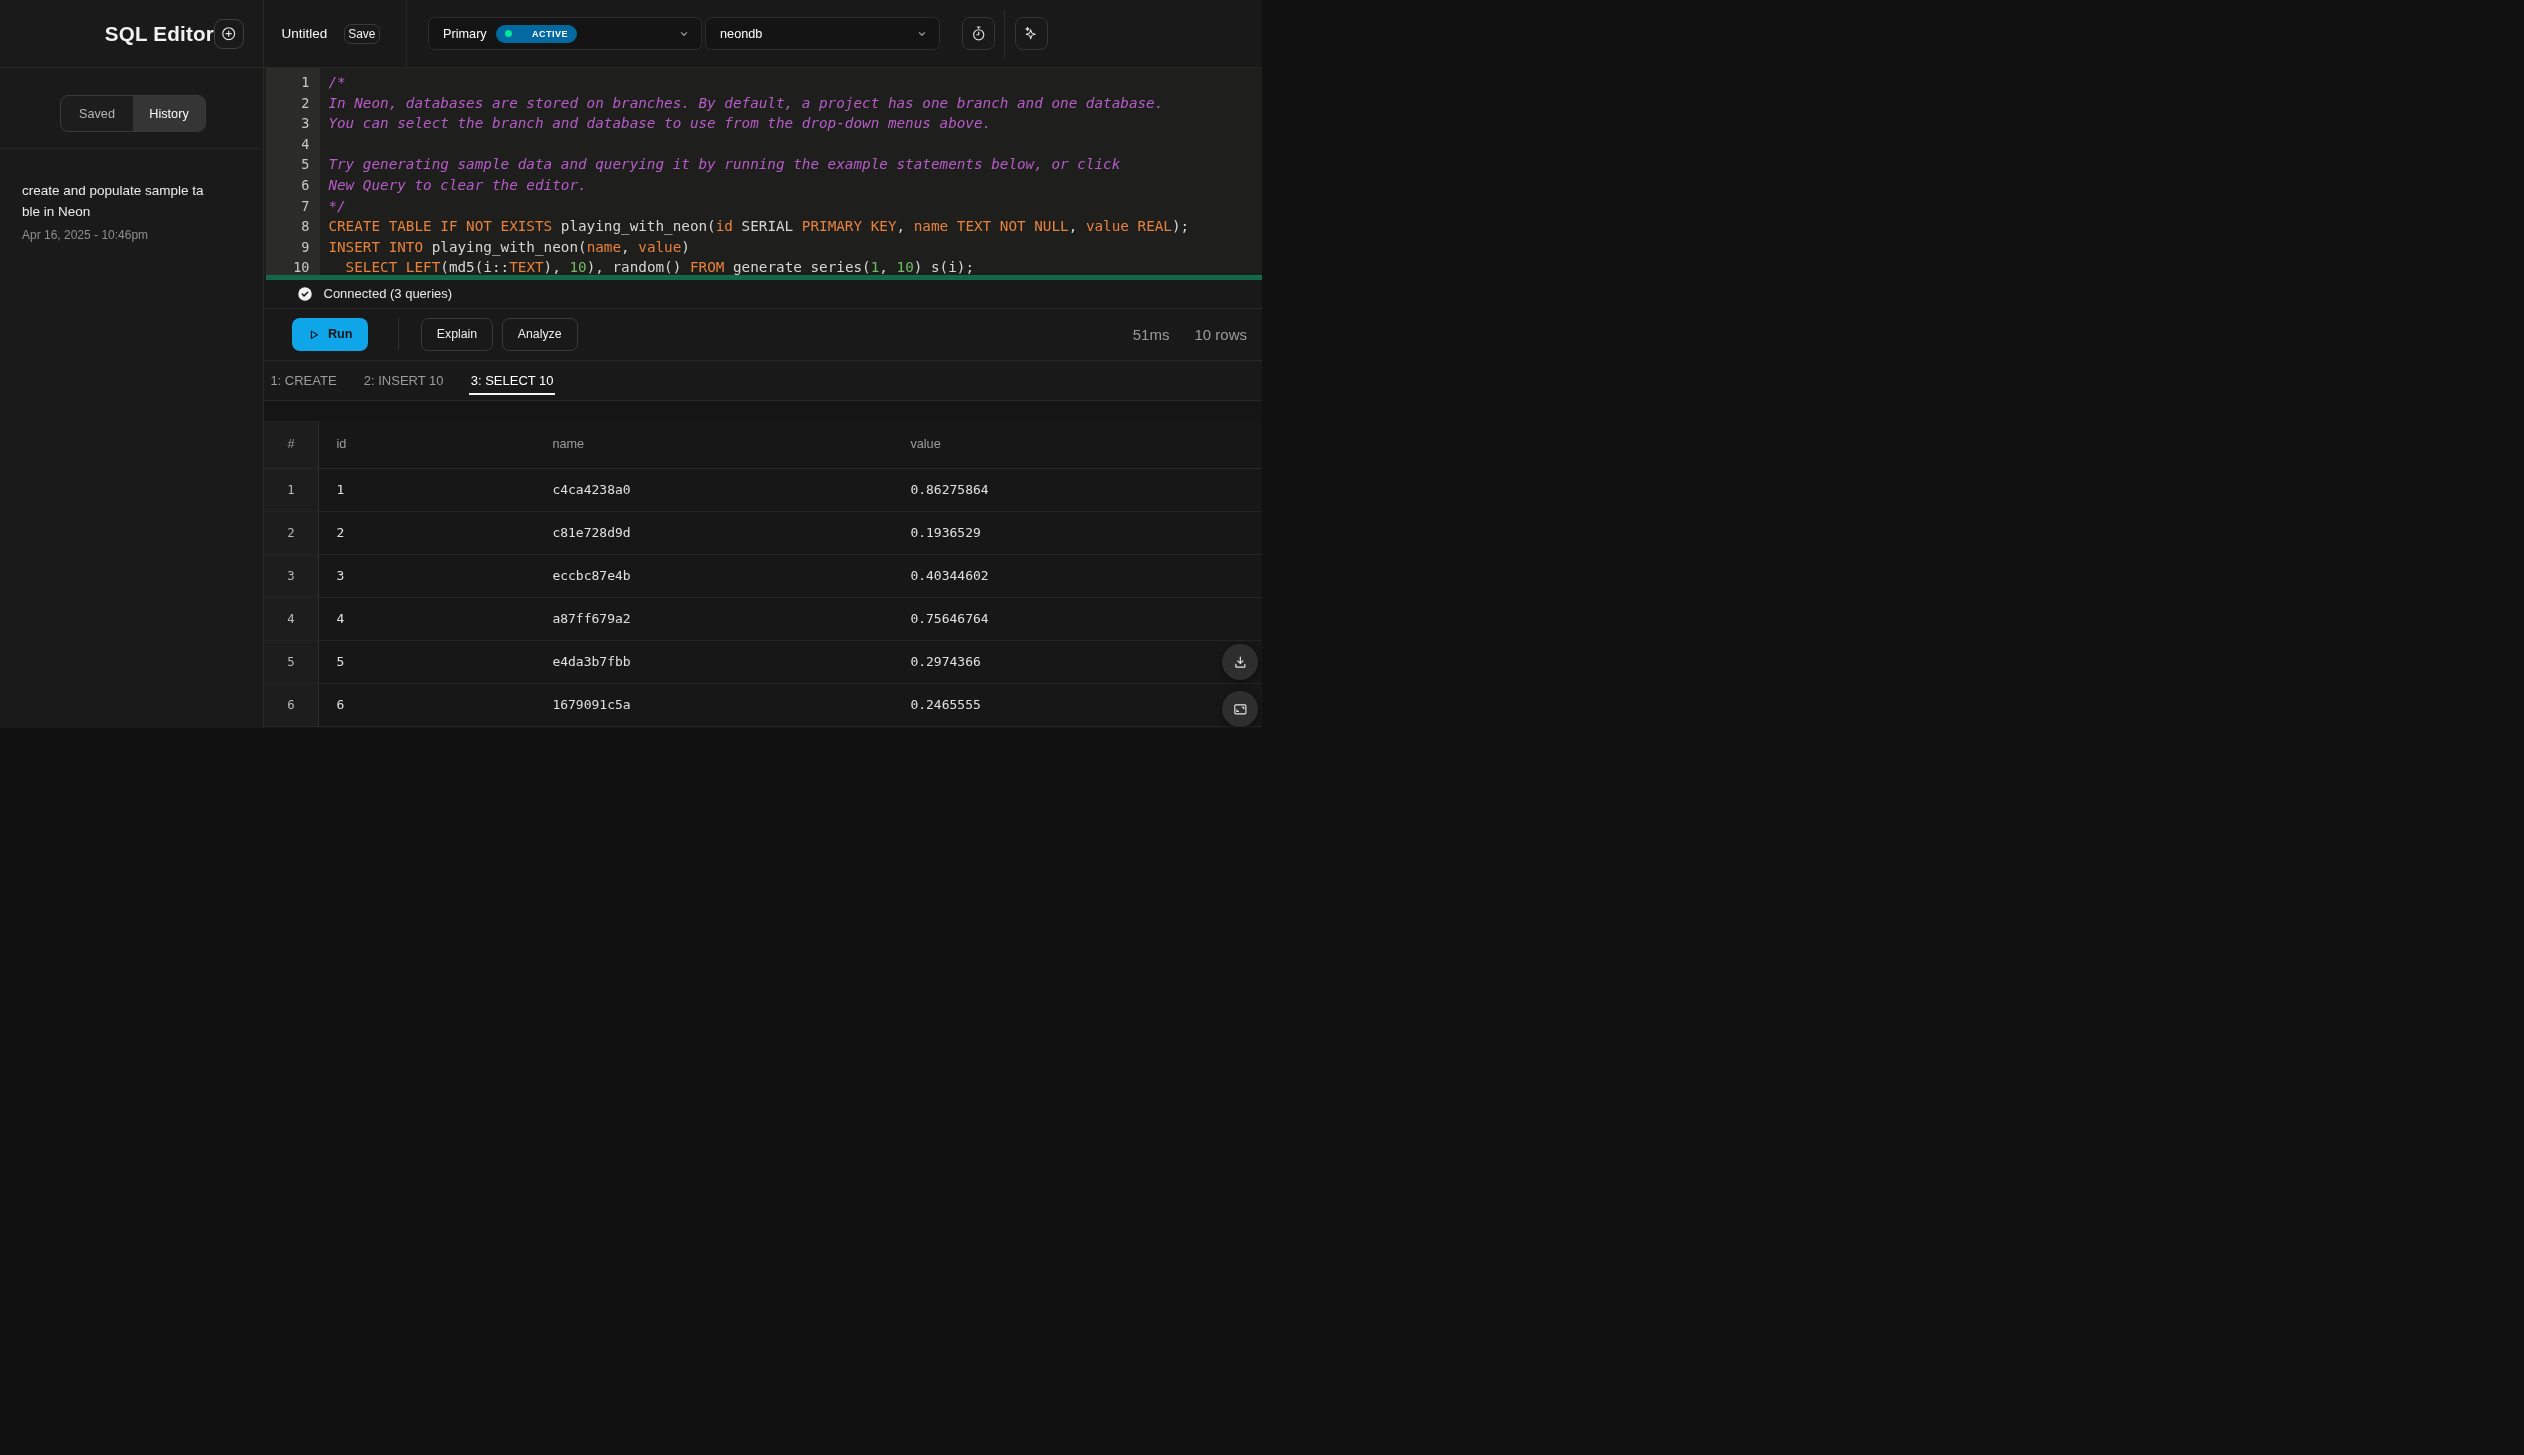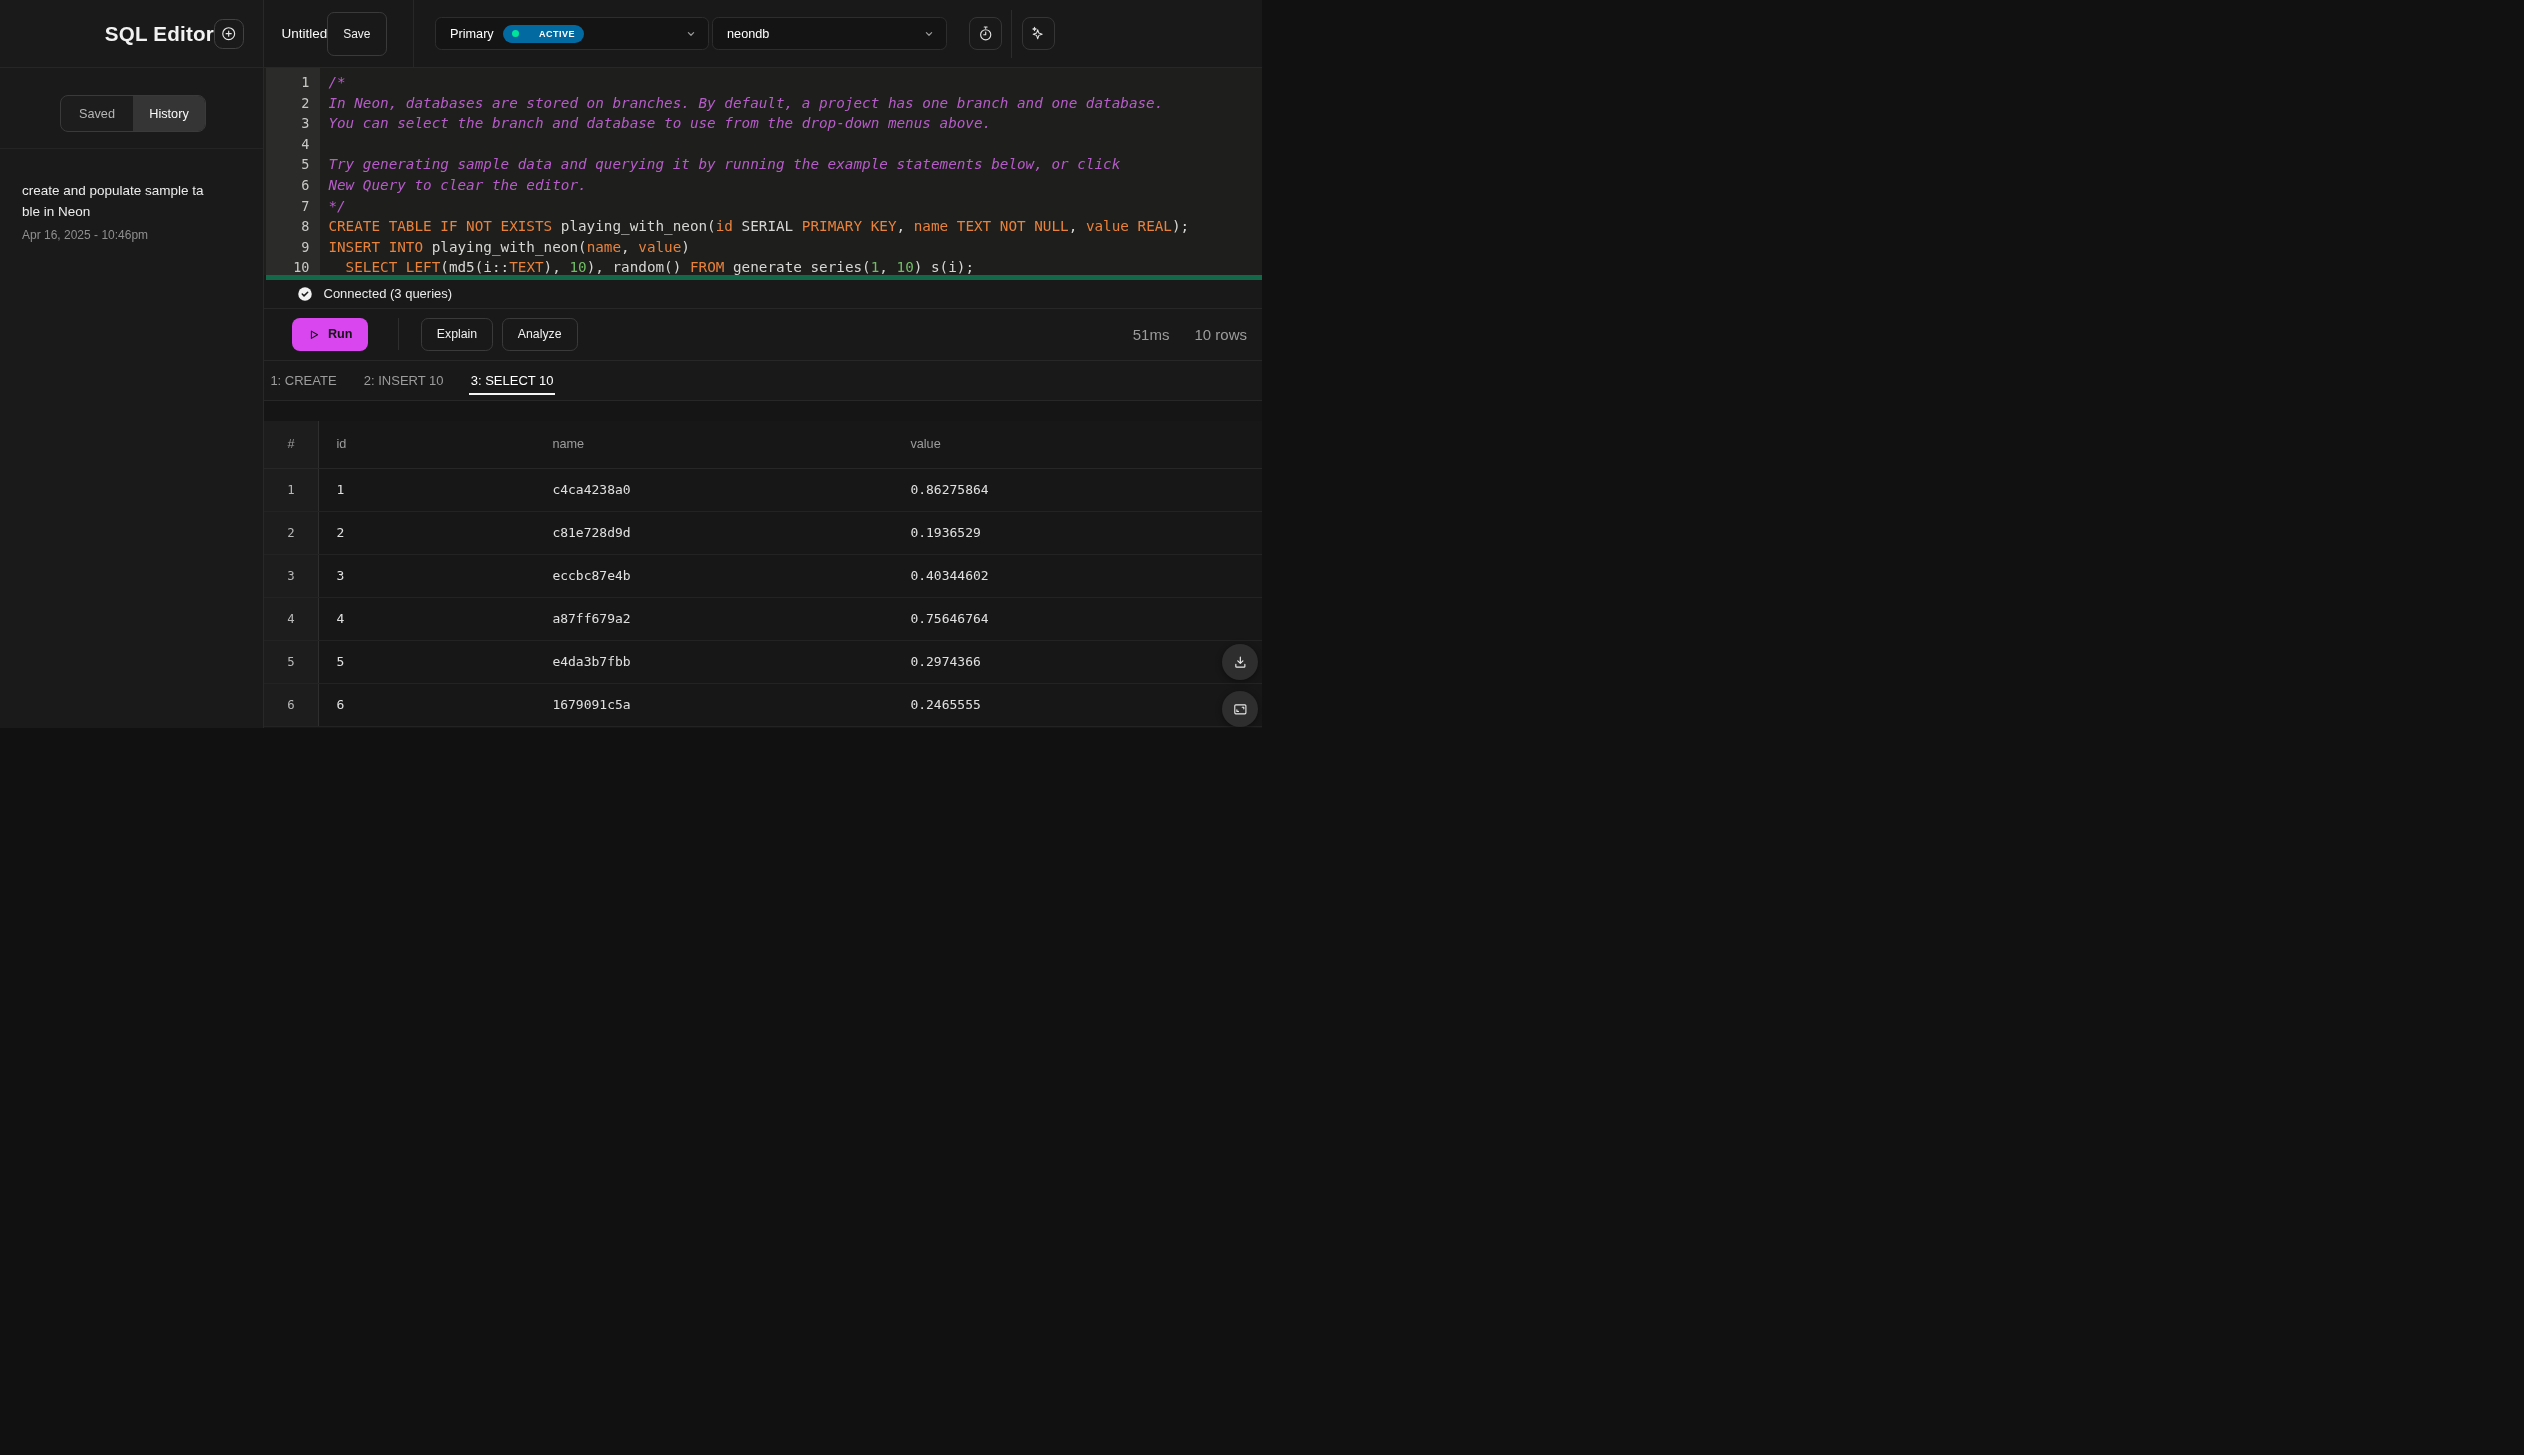--- a/index.html
+++ b/index.html
@@ -24,21 +24,21 @@
   .history-date { margin-top:5.6px; font-size:12px; color:#8f8f8f; }
 
   
   .main { flex:1; display:flex; flex-direction:column; min-width:0; }
 
   
   .topbar { height:68px; flex:0 0 68px; border-bottom:0.8px solid #272727; display:flex; align-items:center; }
   .editor-name { margin-left:17.4px; font-size:13.5px; color:#fafafa; }
   .btn { background:transparent; border:0.8px solid #3a3a3a; border-radius:7.1px; color:#f0f0f0;
          font-family:inherit; font-size:12px; cursor:pointer; }
-  .save-btn { margin-left:0; height:44px; padding:0 15px; }
+  .save-btn { margin-left:17px; height:20px; padding:0 3px; }
   .vdiv-full { width:0.8px; height:68px; background:#272727; margin-left:26px; }
   .select { position:relative; height:33px; background:#141414; border:0.8px solid #2d2d2d; border-radius:6.3px;
             display:flex; align-items:center; padding:0 28.5px 0 14.3px; cursor:pointer; }
   .branch-select { margin-left:21.4px; width:274px; }
   .db-select { margin-left:3px; width:235px; }
   .select-label { font-size:12.7px; color:#fff; }
   .status-pill { margin-left:9.5px; display:inline-flex; align-items:center; gap:20px; background:#0369a1;
                  border-radius:792px; padding:4px 8.7px; }
   .status-dot { width:7.1px; height:7.1px; border-radius:50%; background:#00e599; }
   .status-pill-text { font-size:9px; font-weight:700; letter-spacing:0.5px; color:#fff; }
@@ -63,21 +63,21 @@
   .resize-bar { height:4.8px; flex:0 0 4.8px; background:#14684a; margin-left:2.4px; }
 
   
   .status-row { height:29px; flex:0 0 29px; display:flex; align-items:center; padding-left:32px; gap:9.5px;
                 border-bottom:0.8px solid #272727; }
   .status-text { font-size:13px; color:#eaeaea; }
 
   
   .actions-row { height:52px; flex:0 0 52px; display:flex; align-items:center; padding-left:28px;
                  border-bottom:0.8px solid #272727; }
-  .run-btn { height:33px; width:76px; background:#d946ef; color:#141414; border:none; border-radius:8px;
+  .run-btn { height:33px; width:76px; background:#0ea5e9; color:#141414; border:none; border-radius:8px;
              font-size:12.7px; font-weight:600; font-family:inherit; display:flex; align-items:center;
              justify-content:center; gap:7.1px; cursor:pointer; }
   .actions-vdiv { width:0.8px; height:32px; background:#2e2e2e; margin-left:30px; }
   .explain-btn { margin-left:22px; height:33px; padding:0 15px; font-size:12.3px; }
   .analyze-btn { margin-left:8.7px; height:33px; padding:0 15px; font-size:12.3px; }
   .actions-right { margin-left:auto; display:flex; align-items:center; gap:25px; padding-right:15px; }
   .metric { font-size:15px; color:#9c9c9c; }
 
   
   .result-tabs { height:40px; flex:0 0 40px; display:flex; align-items:stretch; padding-left:4.8px;

